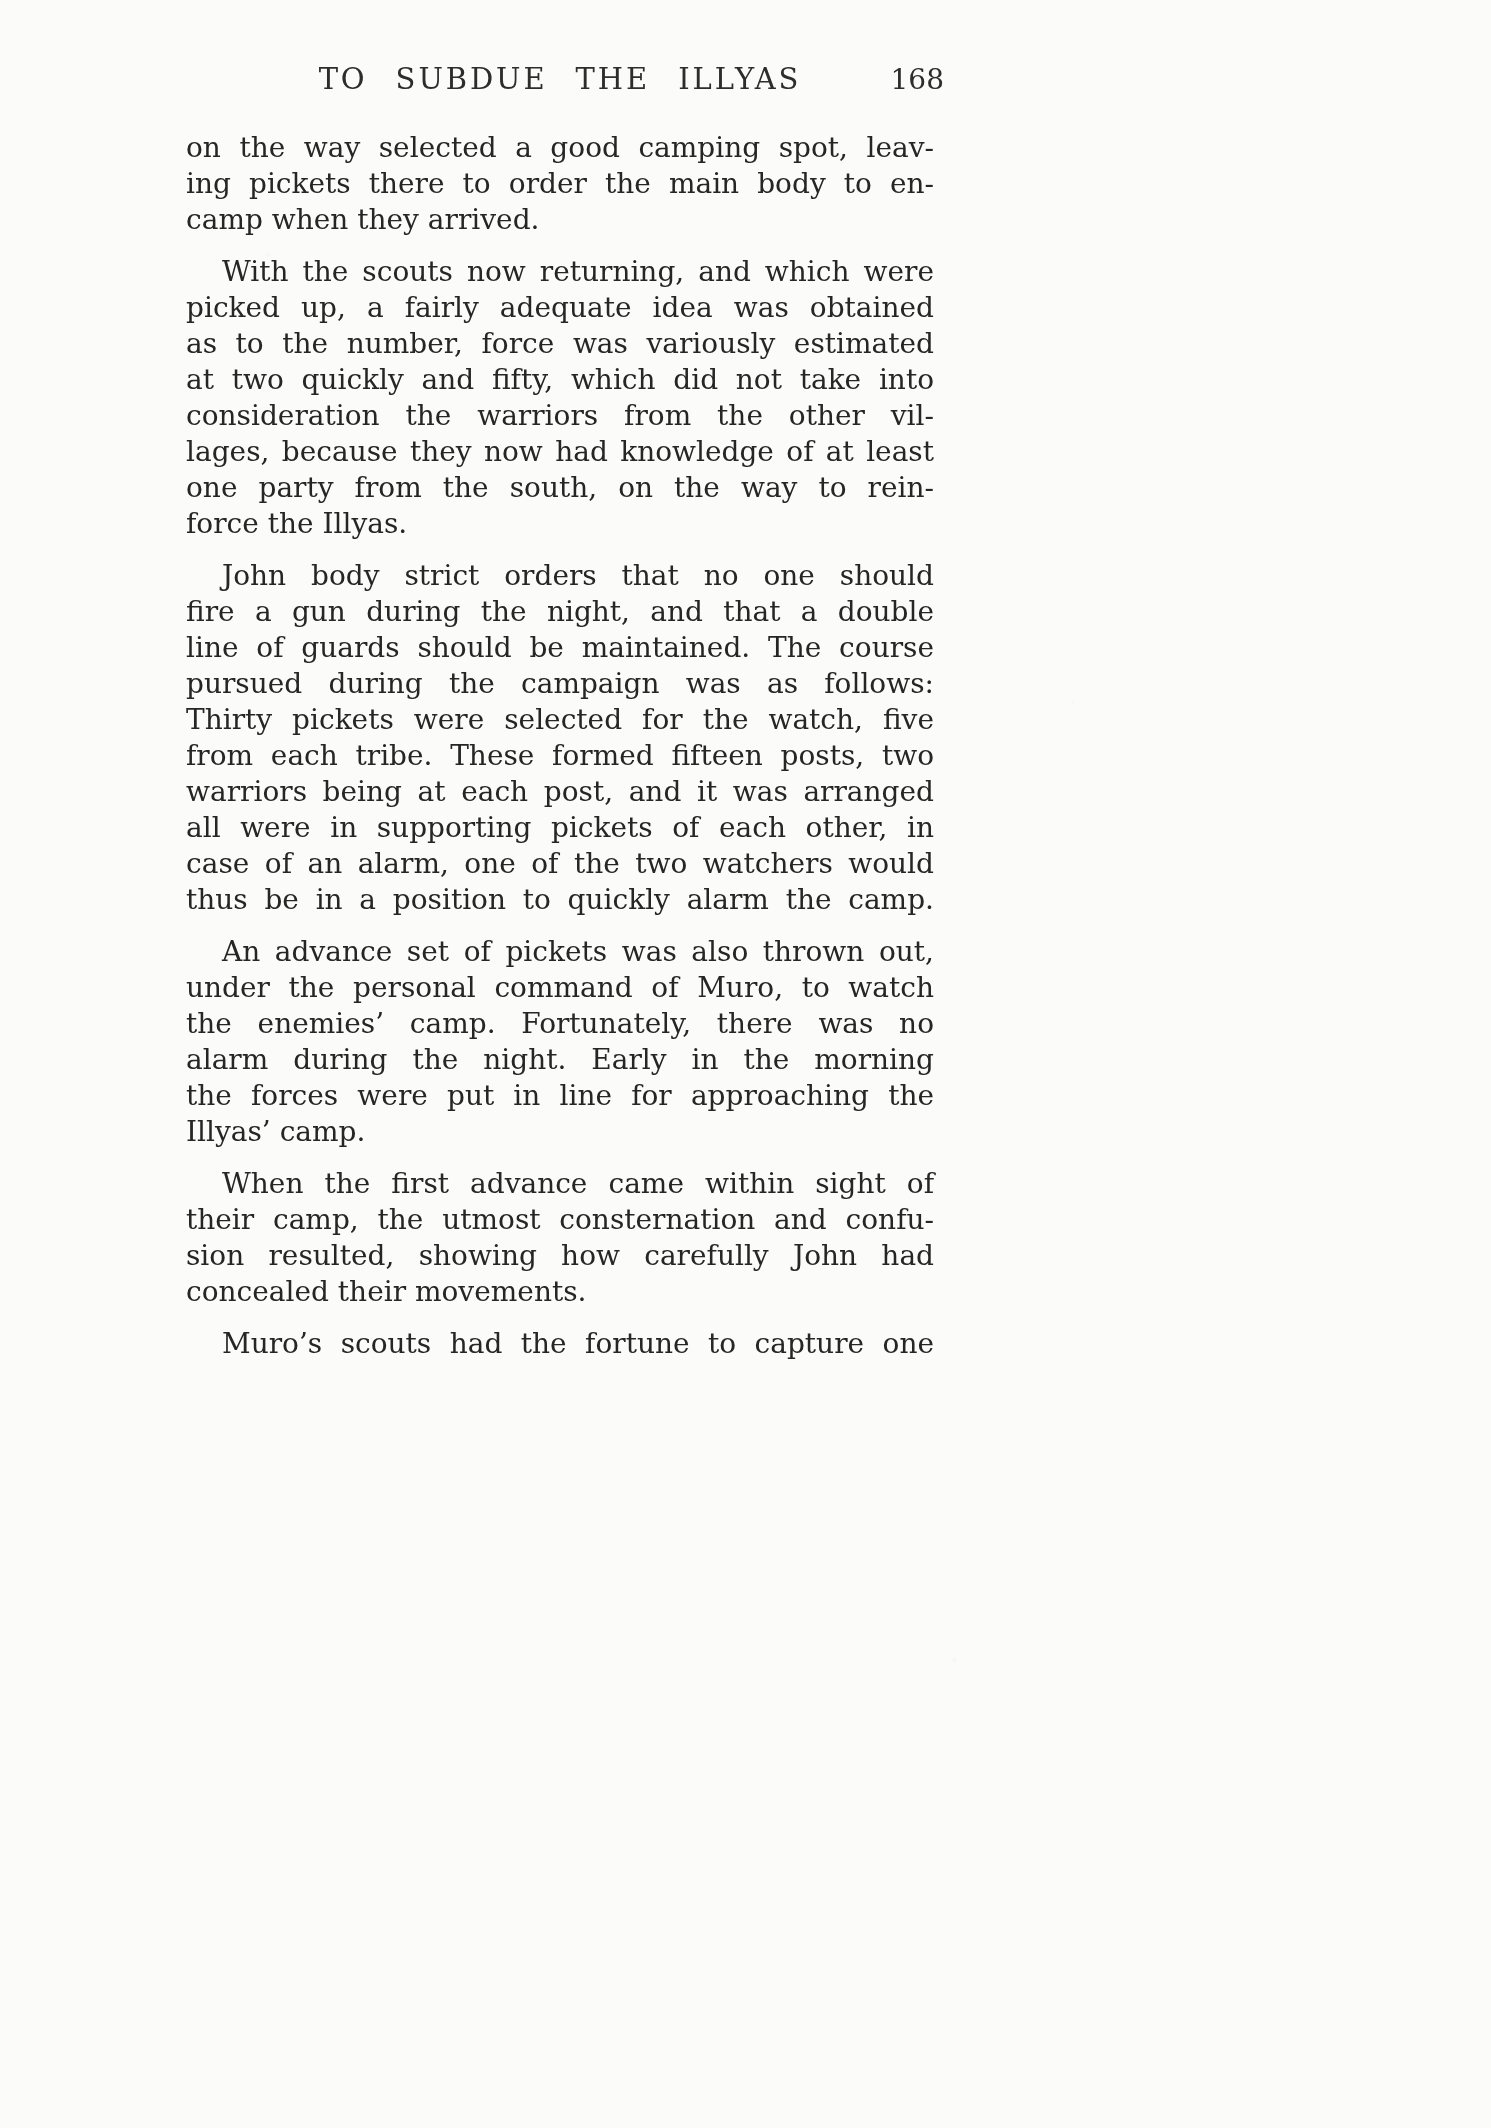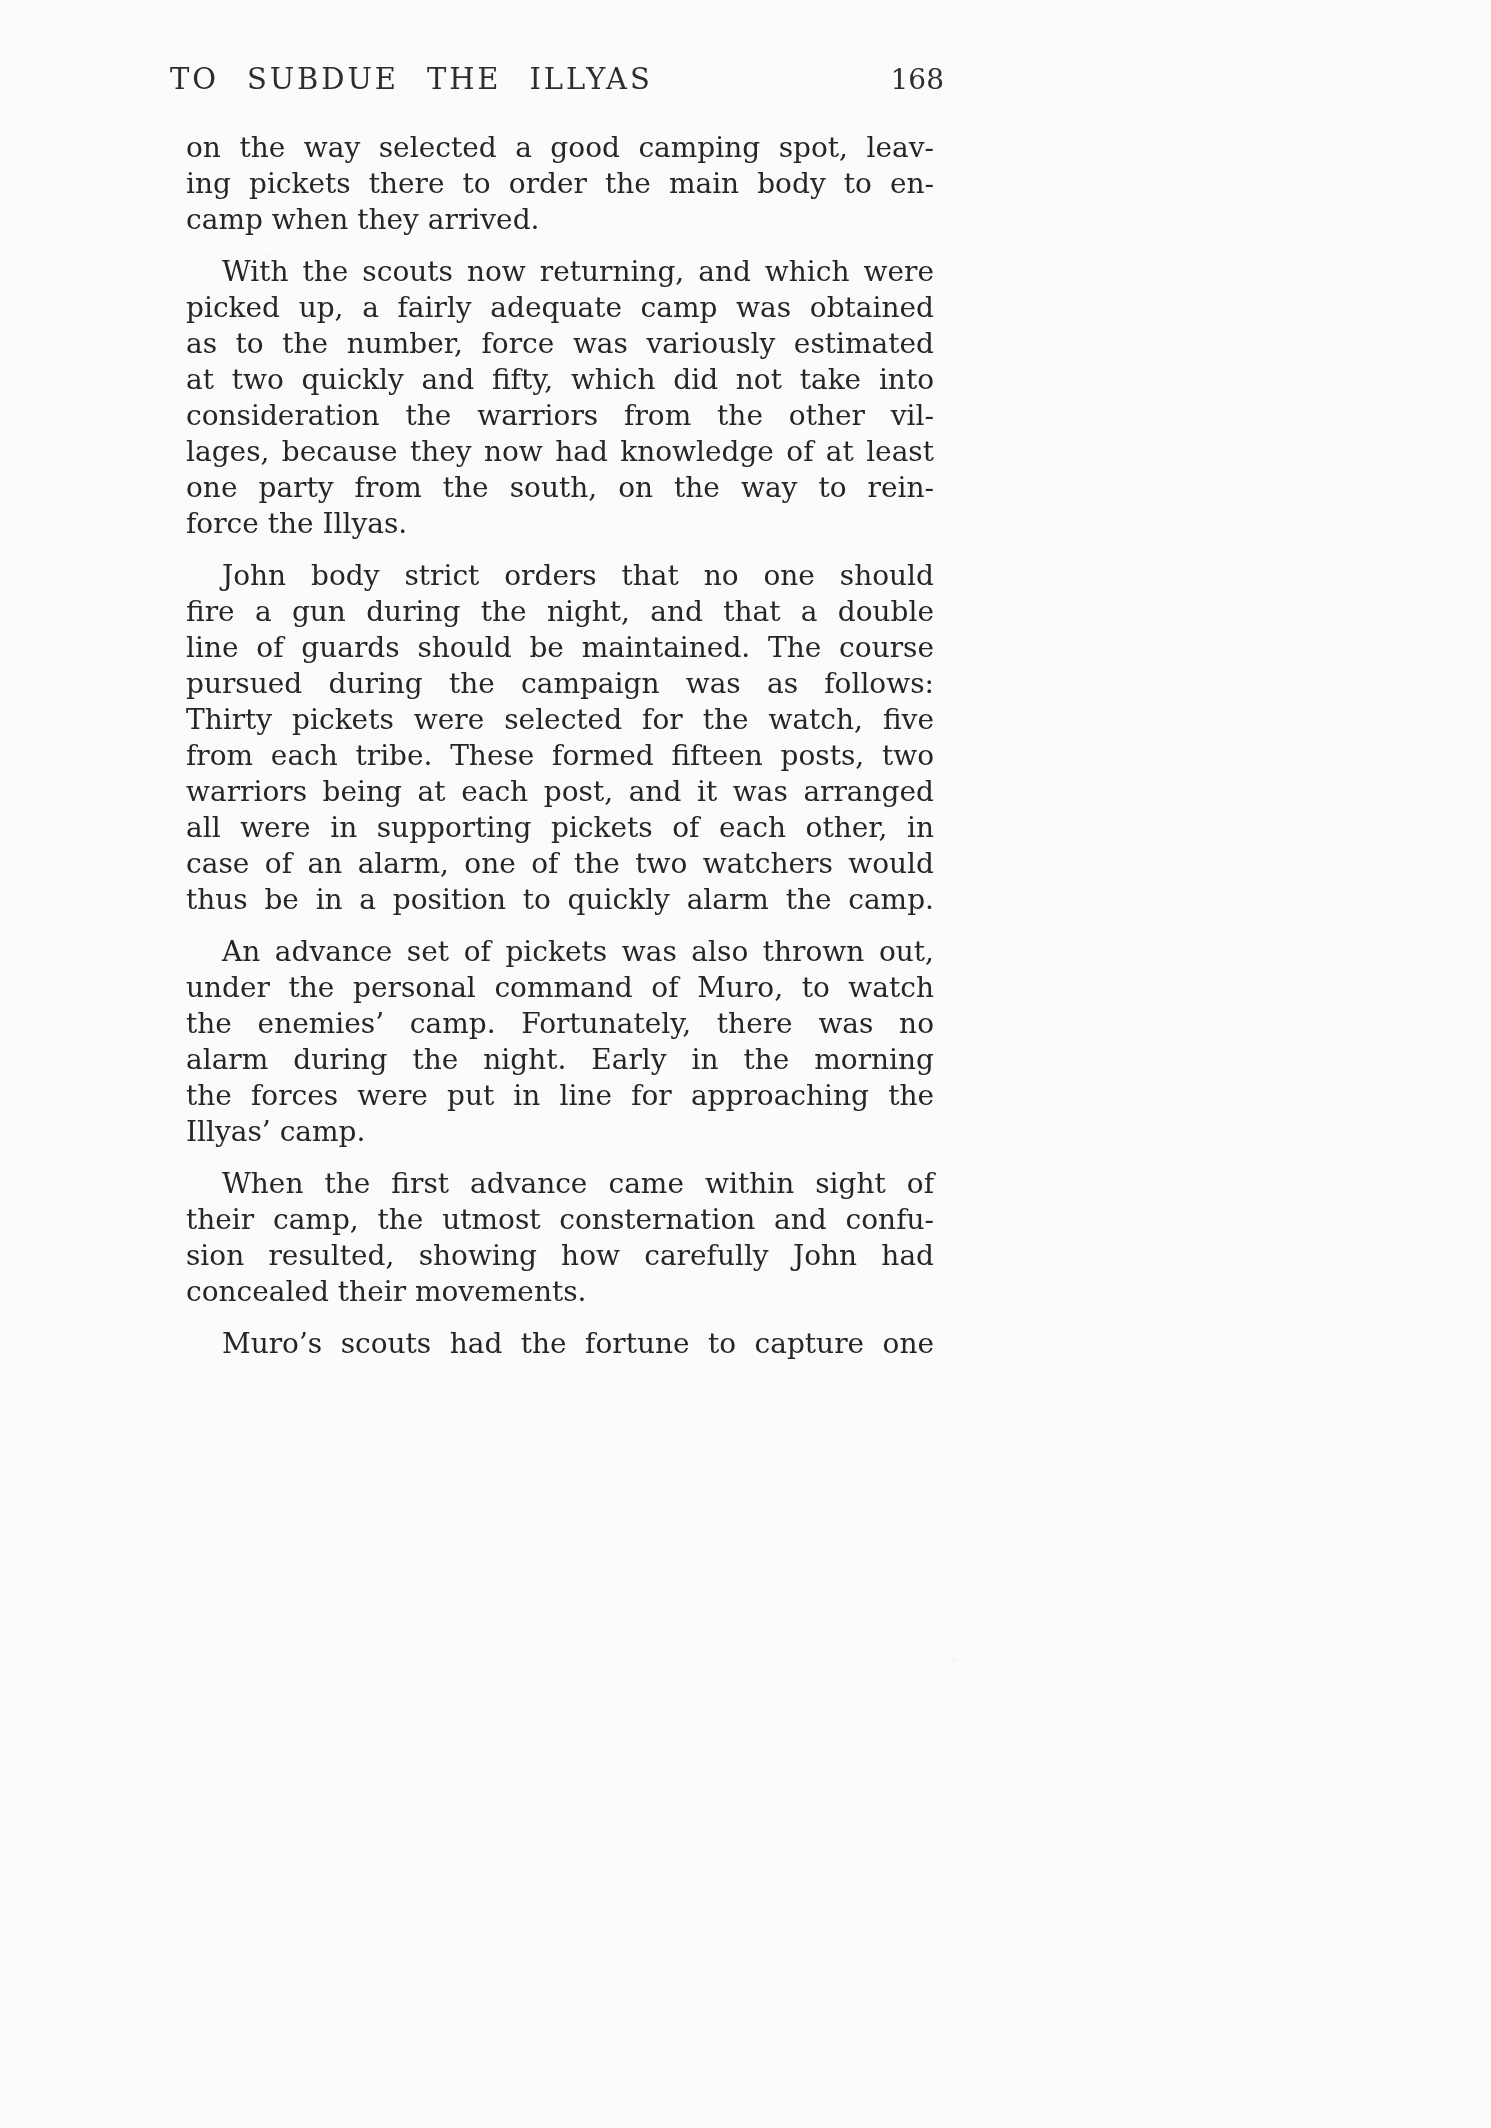--- a/index.html
+++ b/index.html
@@ -29,20 +29,21 @@
   }
   .page-header {
     position: relative;
     height: 44px;
     margin-bottom: 24px;
   }
   .running-title {
     margin: 0;
     font-size: 29px;
     font-weight: 500;
+    text-align: center;
     letter-spacing: 0.10em;
     word-spacing: 0.55em;
     color: #2d2d2d;
   }
   .page-number {
     position: absolute;
     right: 6px;
     top: 1px;
     font-size: 28px;
     color: #2d2d2d;
@@ -80,21 +81,21 @@
     <main class="body-text">
 
       <div class="para">
         <div class="line">on the way selected a good camping spot, leav-</div>
         <div class="line">ing pickets there to order the main body to en-</div>
         <div class="line end">camp when they arrived.</div>
       </div>
 
       <div class="para">
         <div class="line ind">With the scouts now returning, and which were</div>
-        <div class="line">picked up, a fairly adequate camp was obtained</div>
+        <div class="line">picked up, a fairly adequate idea was obtained</div>
         <div class="line">as to the number, force was variously estimated</div>
         <div class="line">at two quickly and fifty, which did not take into</div>
         <div class="line">consideration the warriors from the other vil-</div>
         <div class="line">lages, because they now had knowledge of at least</div>
         <div class="line">one party from the south, on the way to rein-</div>
         <div class="line end">force the Illyas.</div>
       </div>
 
       <div class="para">
         <div class="line ind">John body strict orders that no one should</div>

